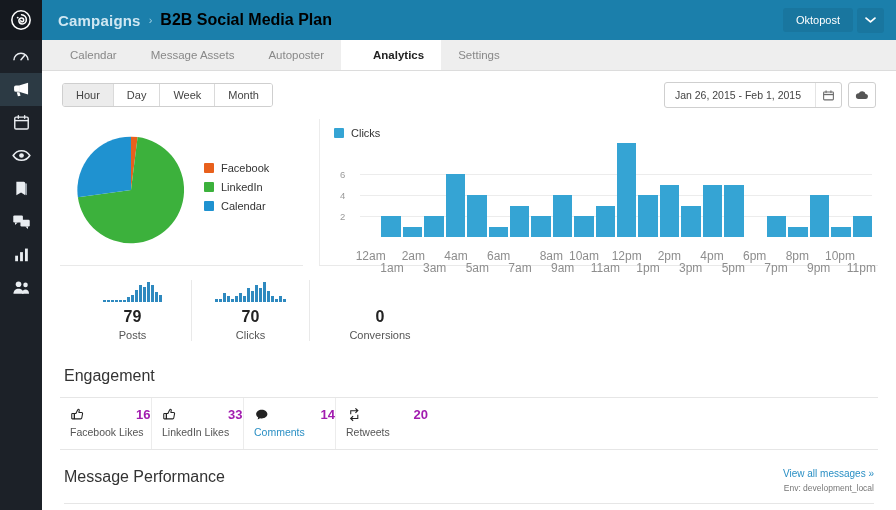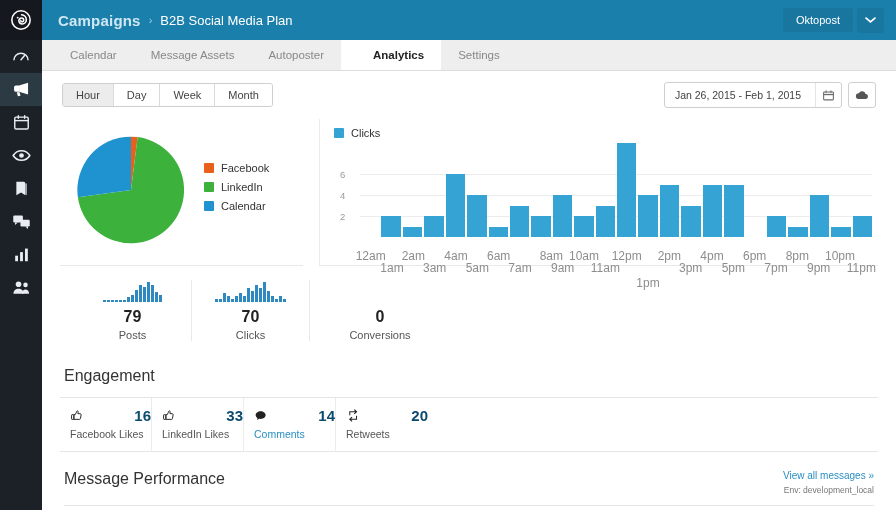--- a/index.html
+++ b/index.html
@@ -39,21 +39,21 @@
   .topbar {
     height: 40px; background: #1b7fab;
     display: flex; align-items: center;
     padding: 0 12px 0 16px;
   }
   .crumb-root {
     color: #cfe7f2; font-size: 15px; font-weight: bold;
     letter-spacing: .2px; cursor: pointer;
   }
   .crumb-sep { color: #9fd0e4; font-size: 11px; margin: 0 8px; }
-  .crumb-leaf { color: #ffffff; font-size: 13px; font-weight: normal; }
+  .crumb-leaf { color: #000000; font-size: 16px; font-weight: bold; }
   .topbar-right { margin-left: auto; display: flex; align-items: center; gap: 4px; }
   .btn-oktopost {
     background: #19769f; color: #fff; font-size: 11px;
     border: none; border-radius: 3px;
     padding: 6px 13px; cursor: pointer;
   }
   .btn-caret {
     background: #19769f; border: none; border-radius: 3px;
     width: 27px; height: 25px; cursor: pointer;
     display: flex; align-items: center; justify-content: center;
@@ -158,21 +158,21 @@
 
   
   .eng-row { display: flex; border-bottom: 1px solid #e6e6e6; }
   .eng {
     width: 92px; padding: 9px 0 11px 0;
     border-right: 1px solid #ececec;
     text-align: left; padding-left: 10px;
   }
   .eng:last-child { border-right: none; }
   .eng-top { display: flex; align-items: center; gap: 7px; }
-  .eng-num { font-size: 15px; font-weight: bold; color: #0c4a6e; margin-left: 44px; }
+  .eng-num { font-size: 13px; font-weight: bold; color: #a21caf; margin-left: 44px; }
   .eng-lbl { font-size: 10.5px; color: #555; margin-top: 4px; }
   .eng-lbl.link { color: #2a8fc4; }
 
   
   .mp-head { display: flex; align-items: flex-start; padding: 18px 4px 0 4px; }
   .mp-title { font-size: 16px; color: #333; }
   .mp-right { margin-left: auto; text-align: right; }
   .mp-link { font-size: 10px; color: #2a8fc4; cursor: pointer; }
   .mp-env { font-size: 8.5px; color: #777; margin-top: 4px; }
   .mp-rule { border-top: 1px solid #e6e6e6; margin: 10px 4px 0 4px; }
@@ -382,21 +382,21 @@
               <div class="xlbl" style="left: 14.5833%; top: 13px;">3am</div>
               <div class="xlbl" style="left: 18.75%; top: 1px;">4am</div>
               <div class="xlbl" style="left: 22.9167%; top: 13px;">5am</div>
               <div class="xlbl" style="left: 27.0833%; top: 1px;">6am</div>
               <div class="xlbl" style="left: 31.25%; top: 13px;">7am</div>
               <div class="xlbl" style="left: 35.4167%; top: 1px; padding-left: 20px;">8am</div>
               <div class="xlbl" style="left: 39.5833%; top: 13px;">9am</div>
               <div class="xlbl" style="left: 43.75%; top: 1px;">10am</div>
               <div class="xlbl" style="left: 47.9167%; top: 13px;">11am</div>
               <div class="xlbl" style="left: 52.0833%; top: 1px;">12pm</div>
-              <div class="xlbl" style="left: 56.25%; top: 28px; text-align: center;">1pm</div>
+              <div class="xlbl" style="left: 56.25%; top: 13px; text-align: center;">1pm</div>
               <div class="xlbl" style="left: 60.4167%; top: 1px;">2pm</div>
               <div class="xlbl" style="left: 64.5833%; top: 13px;">3pm</div>
               <div class="xlbl" style="left: 68.75%; top: 1px;">4pm</div>
               <div class="xlbl" style="left: 72.9167%; top: 13px;">5pm</div>
               <div class="xlbl" style="left: 77.0833%; top: 1px;">6pm</div>
               <div class="xlbl" style="left: 81.25%; top: 13px;">7pm</div>
               <div class="xlbl" style="left: 85.4167%; top: 1px;">8pm</div>
               <div class="xlbl" style="left: 89.5833%; top: 13px;">9pm</div>
               <div class="xlbl" style="left: 93.75%; top: 1px;">10pm</div>
               <div class="xlbl" style="left: 97.9167%; top: 13px;">11pm</div>

